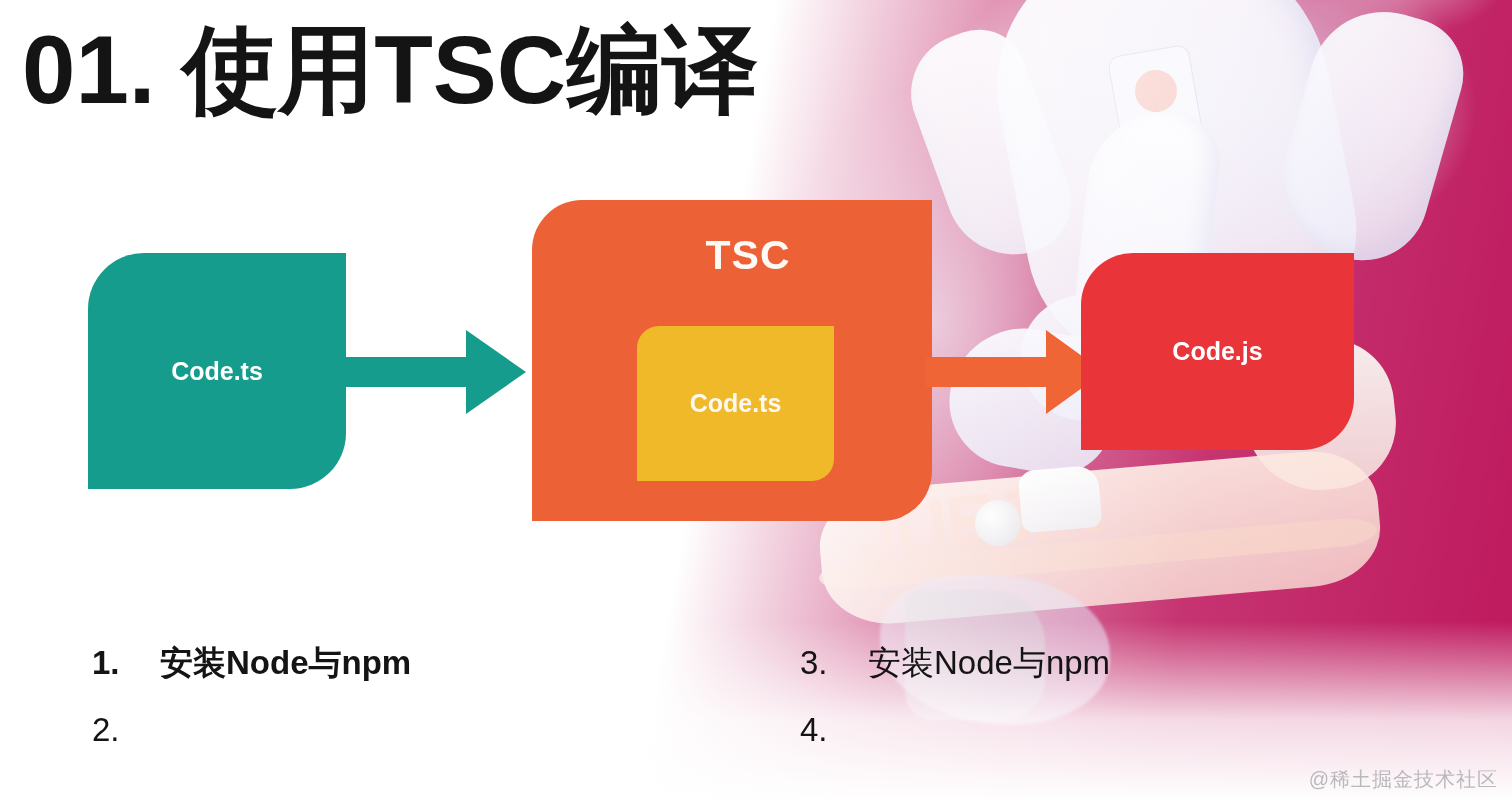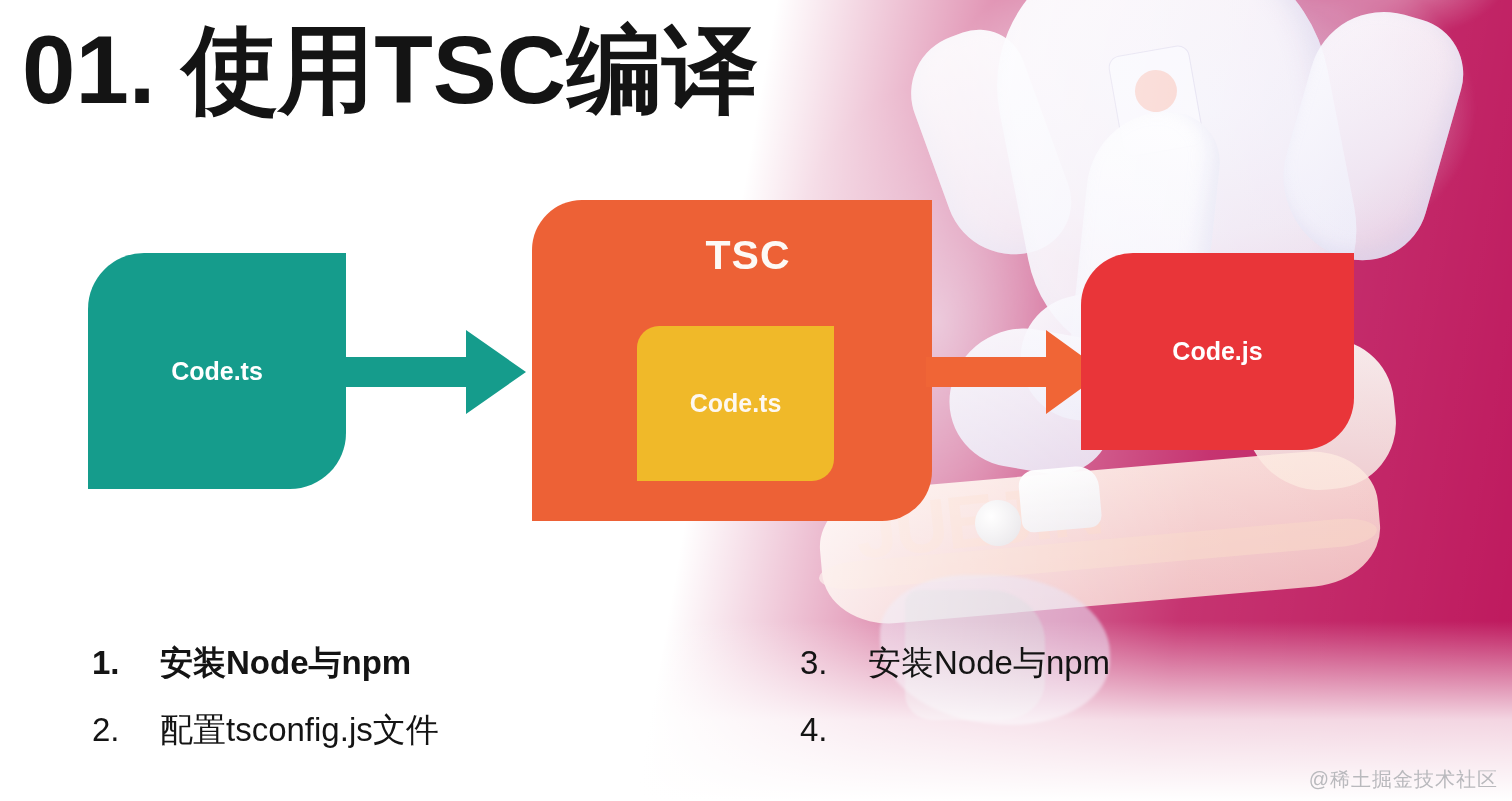--- a/index.html
+++ b/index.html
@@ -396,21 +396,20 @@
   </div>
 
   <div class="list">
     <div class="list-col col-left" id="col-left">
         <div class="li bold">
           <span class="num">1.</span>
           <span>安装Node与npm</span>
         </div>
         <div class="li">
           <span class="num">2.</span>
-          <span>配置tsconfig.js文件</span>
         </div>
       </div>
     <div class="list-col col-right" id="col-right">
         <div class="li">
           <span class="num">3.</span>
           <span>安装Node与npm</span>
         </div>
         <div class="li">
           <span class="num">4.</span>
         </div>

